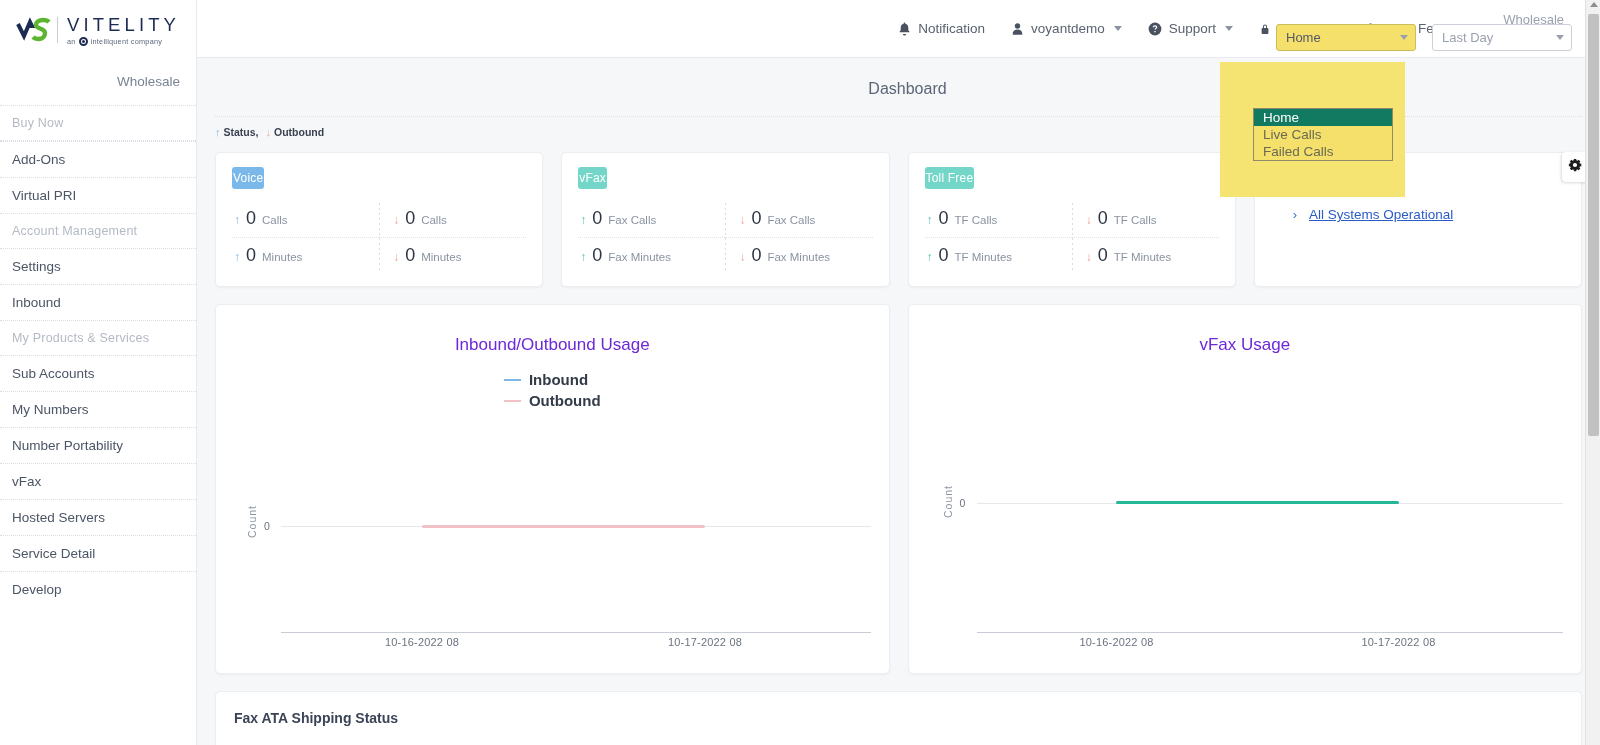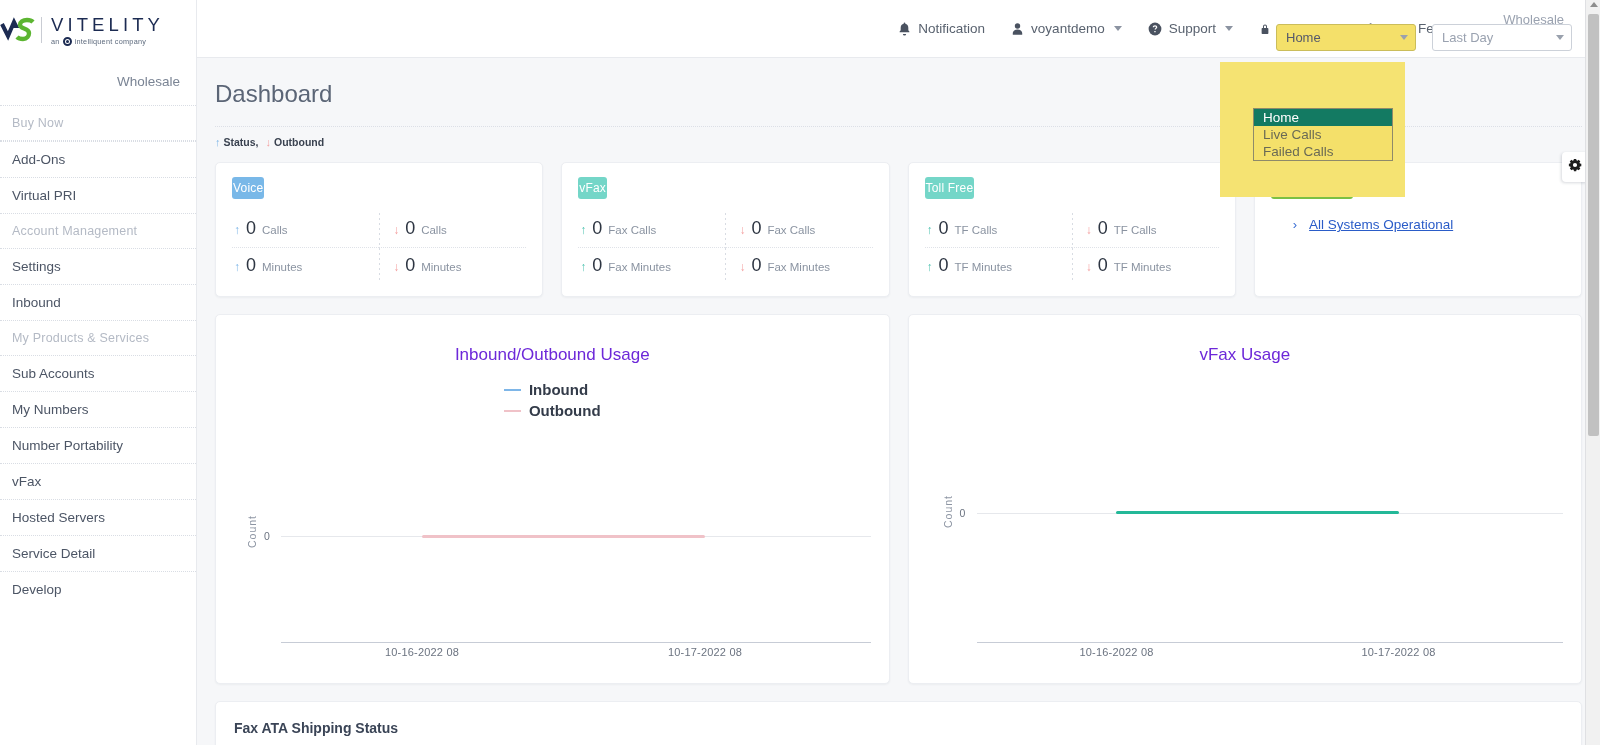--- a/index.html
+++ b/index.html
@@ -18,21 +18,21 @@
   .sidebar {
     width: 197px; min-width: 197px; height: 745px;
     background: #ffffff;
     border-right: 1px solid #e8eaee;
     position: relative;
     overflow: hidden;
   }
   .logo-wrap {
     height: 60px;
     display: flex; align-items: center;
-    padding-left: 0;
+    padding-left: 16px;
   }
   .logo-mark { width: 38px; height: 26px; flex: 0 0 38px; }
   .logo-divider {
     width: 1px; height: 26px; background: #c9ccd3; margin: 0 9px 0 3px;
   }
   .logo-text-block { display: flex; flex-direction: column; }
   .logo-word {
     font-size: 18.5px; letter-spacing: 4.1px;
     color: #1c2b52; font-weight: 400; line-height: 20px;
   }
@@ -103,21 +103,21 @@
     font-size: 13px; color: #9aa2b0;
     margin-left: 26px; align-self: flex-start; margin-top: 12px;
     white-space: nowrap;
   }
 
   
   .page-head {
     padding: 22px 0 0 18px;
     position: relative;
   }
-  .page-title { font-size: 24px; color: #5b6576; font-weight: 400; }
+  .page-title { font-size: 16px; color: #5b6576; font-weight: 400; text-align: center; }
   .head-rule { border-top: 1px dotted #dcdfe6; margin: 18px 18px 0 0; }
   .legend-row {
     display: flex; align-items: center; gap: 3px;
     font-size: 10.5px; font-weight: bold; color: #3a4250;
     padding: 9px 0 0 0;
   }
   .arrow-up { color: #7eb6e8; font-size: 11px; font-weight: bold; }
   .arrow-down { color: #f4a3a3; font-size: 11px; font-weight: bold; }
 
   

